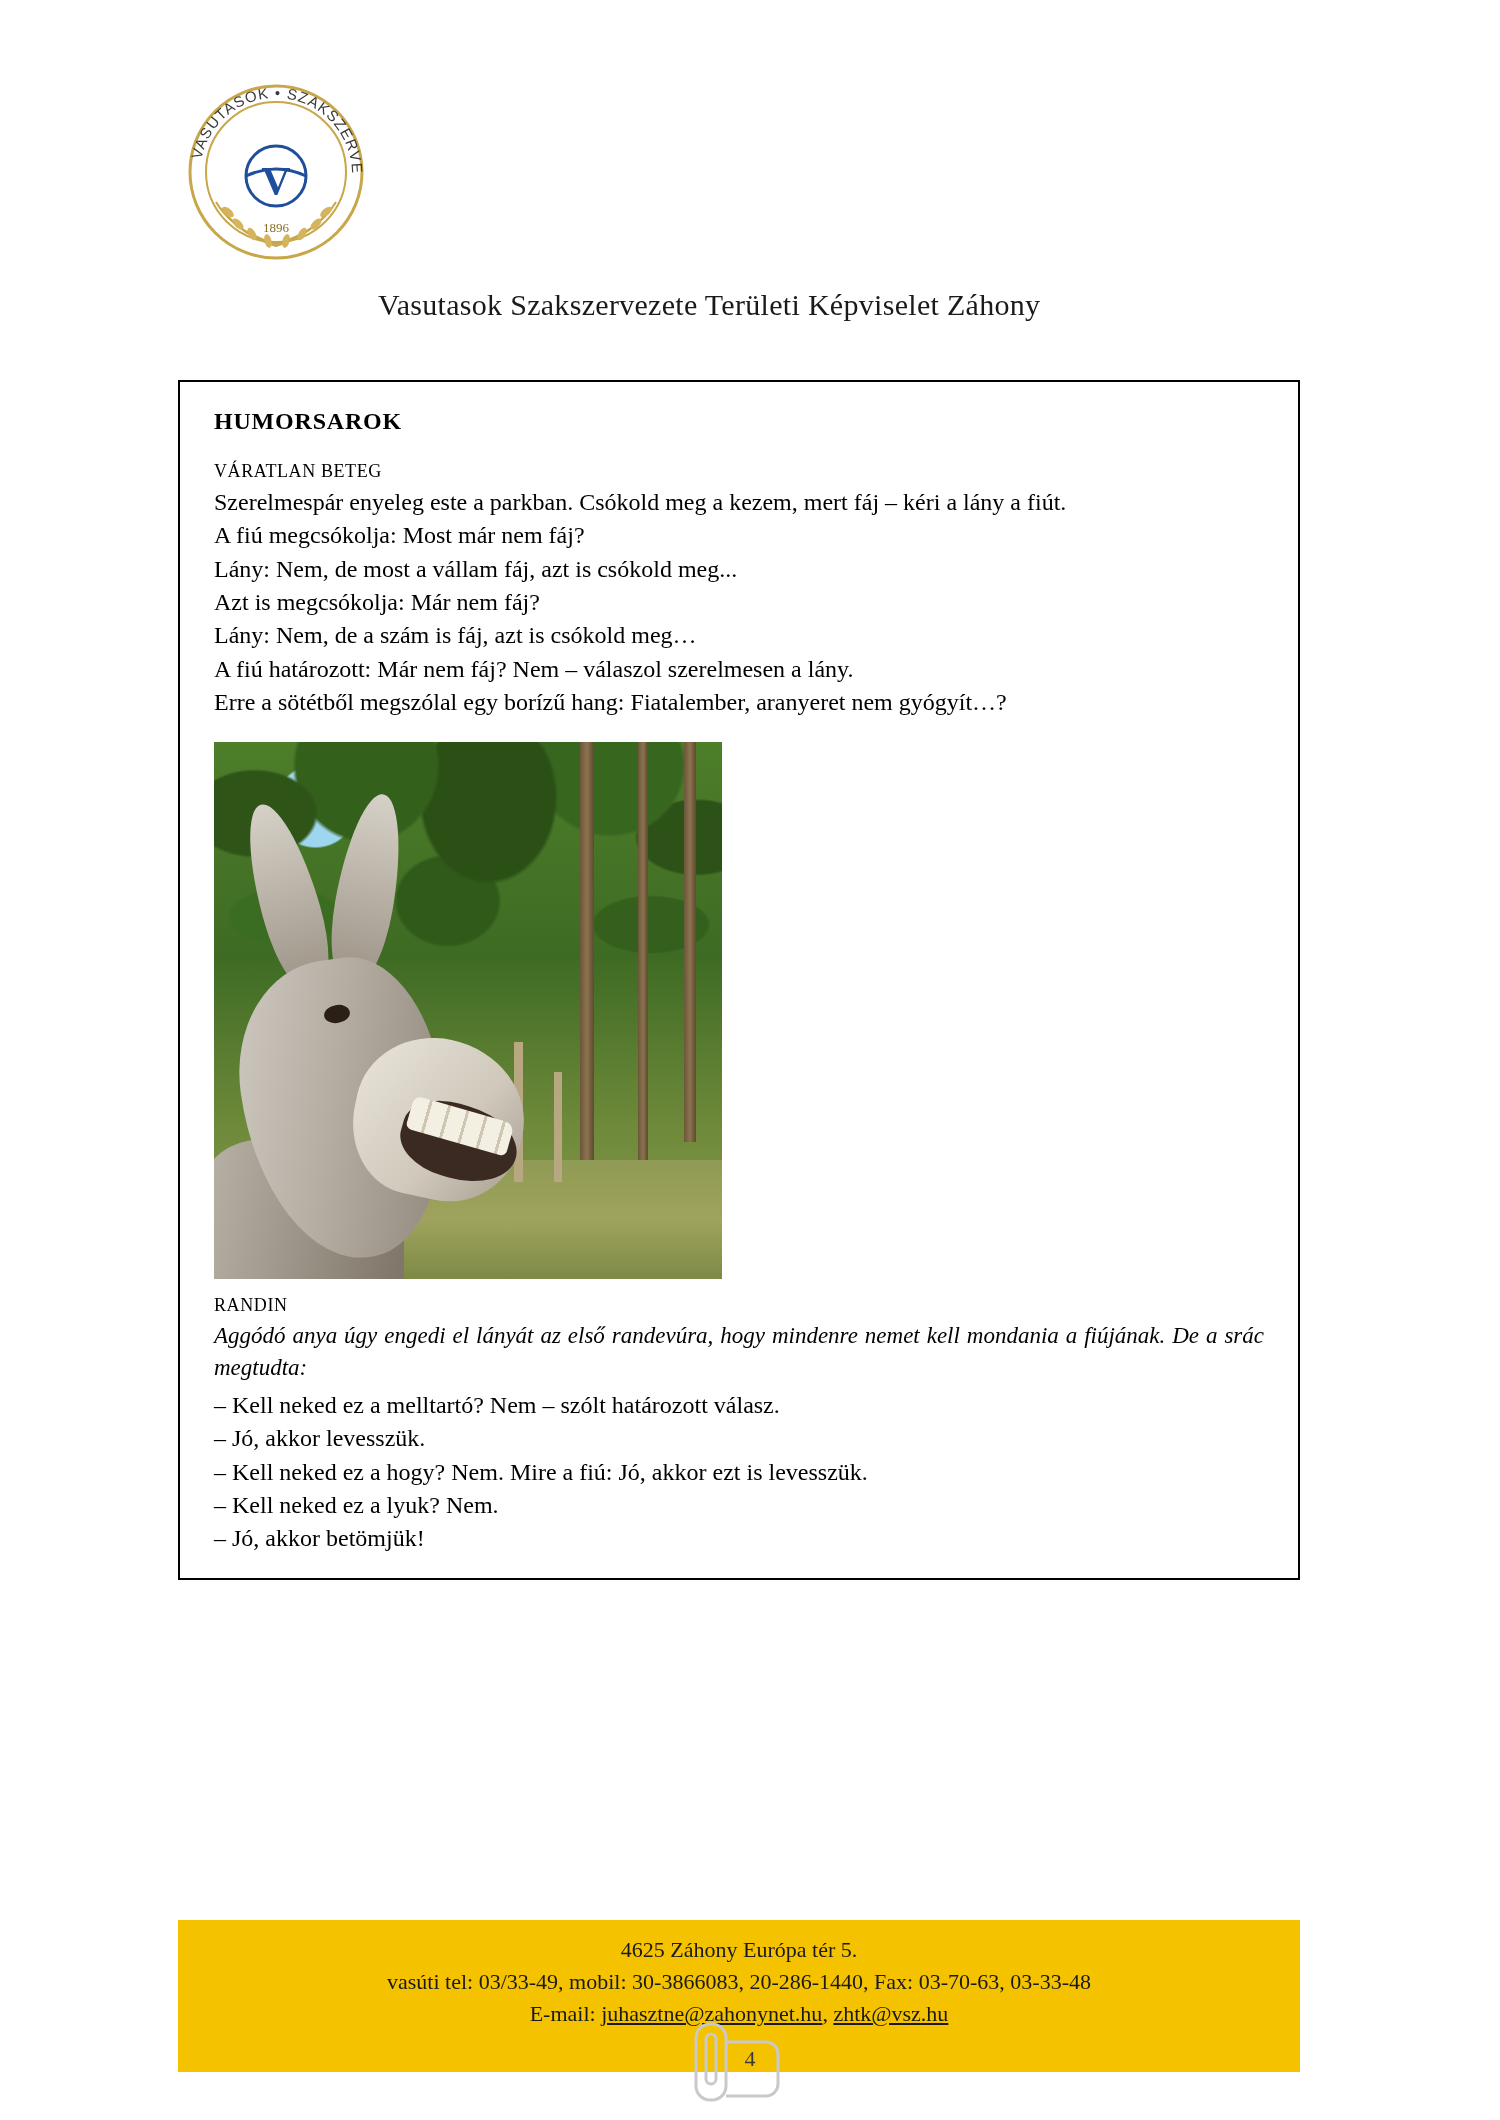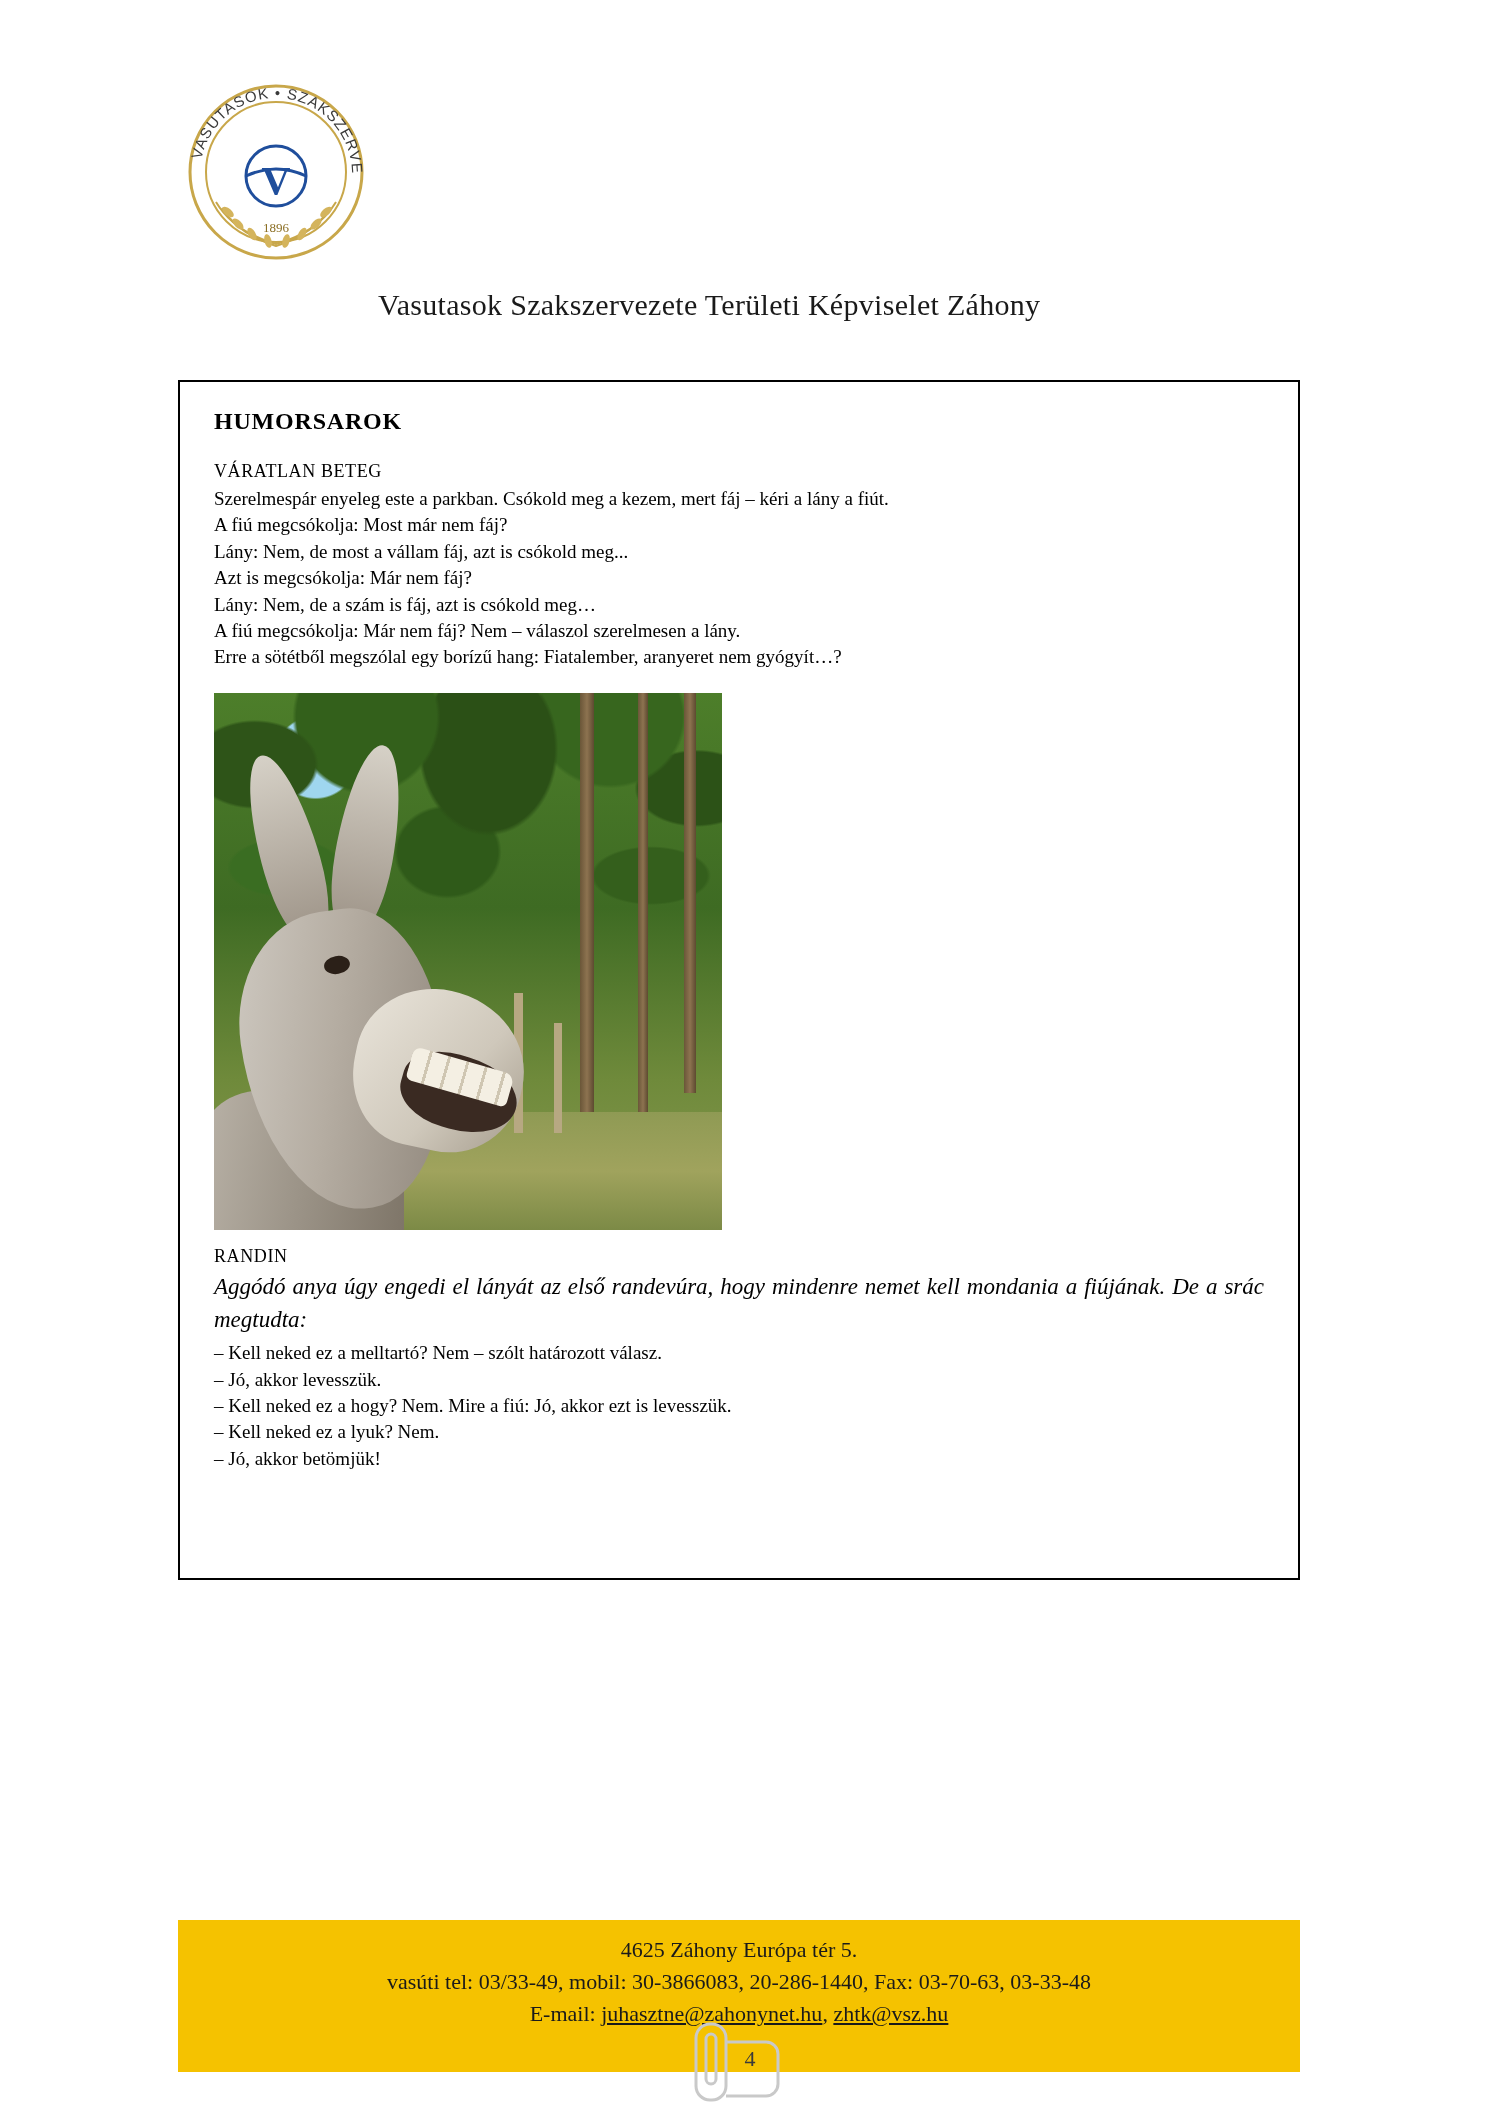--- a/index.html
+++ b/index.html
@@ -72,21 +72,21 @@
   }
 
   .joke-heading {
     font-size: 18px;
     letter-spacing: 0.6px;
     margin: 0 0 4px 2px;
     font-family: "Liberation Serif", serif;
   }
 
   .joke-line {
-    font-size: 19px;
+    font-size: 24px;
     line-height: 1.39;
     margin: 0 0 0 2px;
     font-family: "Liberation Serif", serif;
     white-space: nowrap;
   }
 
   .joke-para {
     font-size: 23px;
     line-height: 1.42;
     margin: 0 2px 4px 2px;
@@ -291,21 +291,21 @@
 
   <div class="content-box">
     <div class="box-title">HUMORSAROK</div>
 
     <div class="joke-heading">VÁRATLAN BETEG</div>
     <div class="joke-line">Szerelmespár enyeleg este a parkban. Csókold meg a kezem, mert fáj – kéri a lány a fiút.</div>
     <div class="joke-line">A fiú megcsókolja: Most már nem fáj?</div>
     <div class="joke-line">Lány: Nem, de most a vállam fáj, azt is csókold meg...</div>
     <div class="joke-line">Azt is megcsókolja: Már nem fáj?</div>
     <div class="joke-line">Lány: Nem, de a szám is fáj, azt is csókold meg…</div>
-    <div class="joke-line">A fiú megcsókolja: Már nem fáj? Nem – válaszol szerelmesen a lány.</div>
+    <div class="joke-line">A fiú határozott: Már nem fáj? Nem – válaszol szerelmesen a lány.</div>
     <div class="joke-line">Erre a sötétből megszólal egy borízű hang: Fiatalember, aranyeret nem gyógyít…?</div>
 
     <div class="photo">
       <div class="sky"></div>
       <div class="trees"></div>
       <div class="trunk" style="left:366px; top:0; height:430px;"></div>
       <div class="trunk" style="left:424px; top:0; height:420px; width:10px;"></div>
       <div class="trunk" style="left:470px; top:0; height:400px; width:12px;"></div>
       <div class="ground"></div>
       <div class="fence" style="left:300px; top:300px; width:9px; height:140px;"></div>

